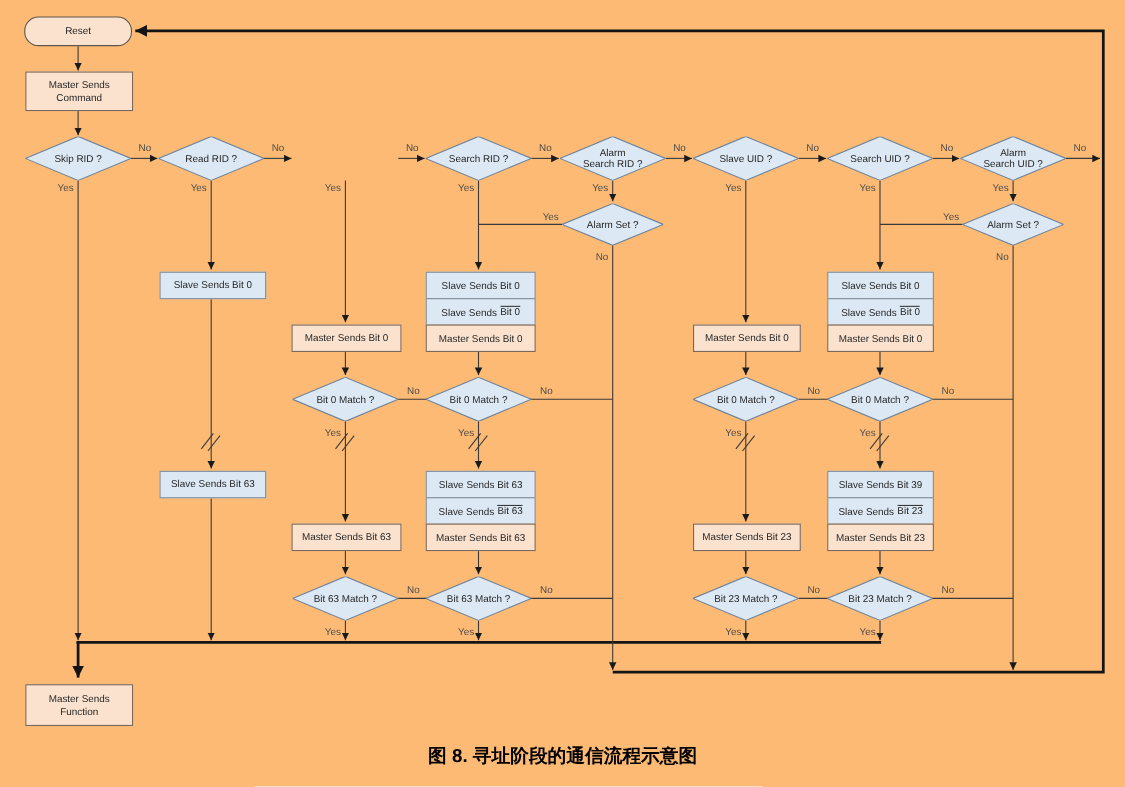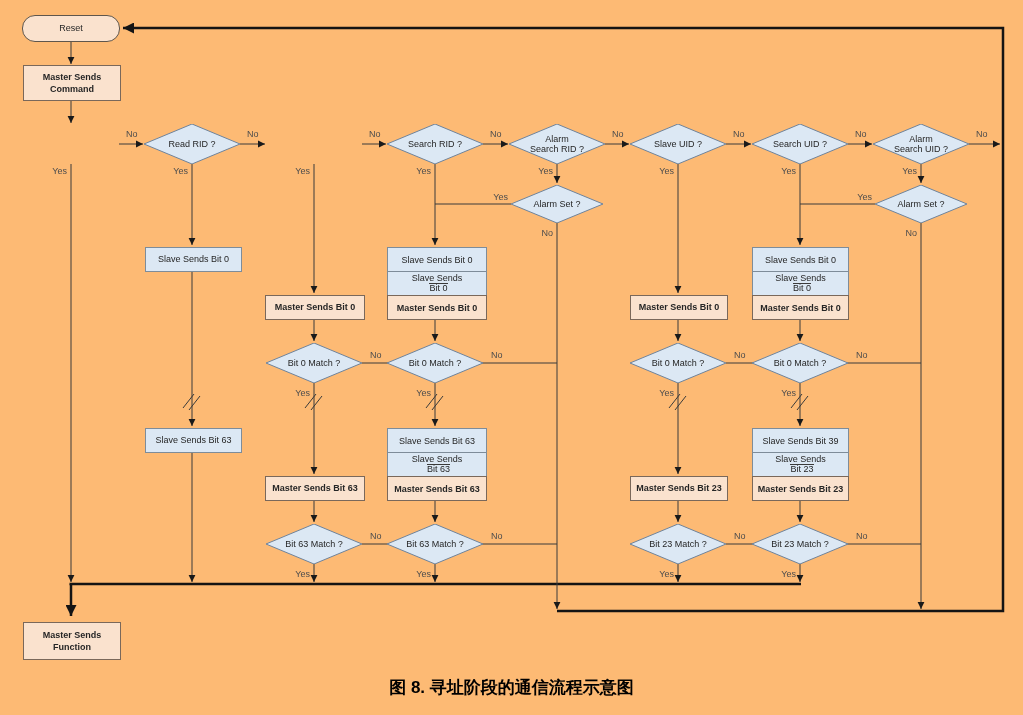--- a/index.html
+++ b/index.html
@@ -9,31 +9,31 @@
     --line:#3a3a3a;  --thick:#141414;
     --text:#262626;  --lbl:#4d4d4d;
   }
   html,body{margin:0;padding:0;background:#fff;}
   #stage{position:relative;width:1023px;height:715px;background:#fdba74;
          font-family:"Liberation Sans","DejaVu Sans",sans-serif;overflow:hidden;}
   #connectors{position:absolute;left:0;top:0;width:1023px;height:715px;}
   .node{position:absolute;box-sizing:border-box;display:flex;flex-direction:column;
         align-items:center;justify-content:center;text-align:center;
         font-size:9px;line-height:1.35;color:var(--text);}
-  .proc{background:var(--peach);border:1px solid var(--peach-border);font-weight:bold;}
+  .proc{background:var(--peach);border:1px solid var(--peach-border);}
   .blue{background:var(--blue);border:1px solid var(--blue-border);}
   .term{background:var(--peach);border:1px solid #5f564c;border-radius:13px;}
   .dia{background:transparent;border:none;}
   .dia svg{position:absolute;left:0;top:0;width:100%;height:100%;}
   .dia polygon{fill:var(--blue);stroke:var(--dia-border);stroke-width:1;vector-effect:non-scaling-stroke;}
   .dia .dlabel{position:relative;z-index:1;line-height:1.15;}
   .stack{position:absolute;box-sizing:border-box;}
   .stack .row{box-sizing:border-box;height:25px;display:flex;align-items:center;
               justify-content:center;font-size:9px;color:var(--text);}
-  .stack .row + .row{margin-top:-1px;flex-direction:column;}
+  .stack .row + .row{margin-top:-1px;}
   .ol{display:inline-block;border-top:1px solid #3a3a3a;margin-left:3px;line-height:1.1;}
   .yn{position:absolute;font-size:9px;color:var(--lbl);white-space:nowrap;}
   .r{width:27px;text-align:right;}
   #caption{position:absolute;left:0;top:676px;width:1023px;text-align:center;
            font-size:17px;font-weight:bold;color:#000;}
 </style>
 </head>
 <body>
 
 <div id="stage">
@@ -119,20 +119,26 @@
 
   <div class="node term" style="left:22px;top:15px;width:98px;height:27px;">
     <span>Reset</span>
   </div>
 
   <div class="node proc" style="left:23px;top:65px;width:98px;height:36px;">
     <span>Master Sends</span>
     <span>Command</span>
   </div>
 
+  <div class="node dia" style="left:23px;top:124px;width:96px;height:40px;">
+    <svg viewBox="0 0 96 40" preserveAspectRatio="none">
+        <polygon points="0,20 48,0 96,20 48,40"></polygon>
+      </svg>
+    <span class="dlabel">Skip RID ?</span>
+  </div>
   <div class="node dia" style="left:144px;top:124px;width:96px;height:40px;">
     <svg viewBox="0 0 96 40" preserveAspectRatio="none">
         <polygon points="0,20 48,0 96,20 48,40"></polygon>
       </svg>
     <span class="dlabel">Read RID ?</span>
   </div>
   <div class="node dia" style="left:387px;top:124px;width:96px;height:40px;">
     <svg viewBox="0 0 96 40" preserveAspectRatio="none">
         <polygon points="0,20 48,0 96,20 48,40"></polygon>
       </svg>

